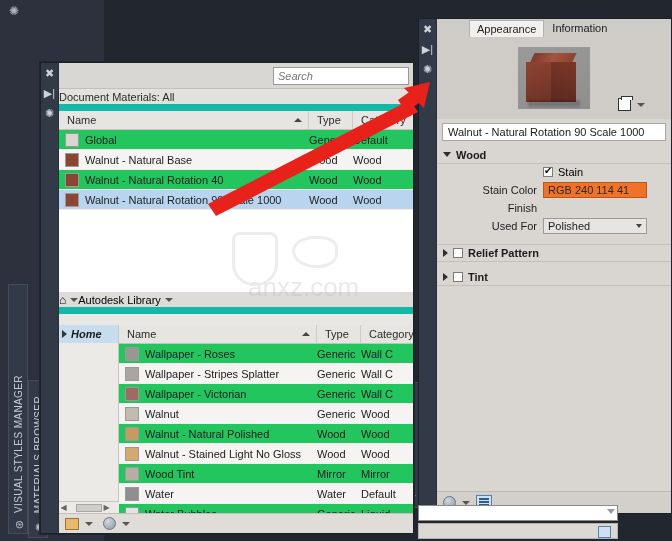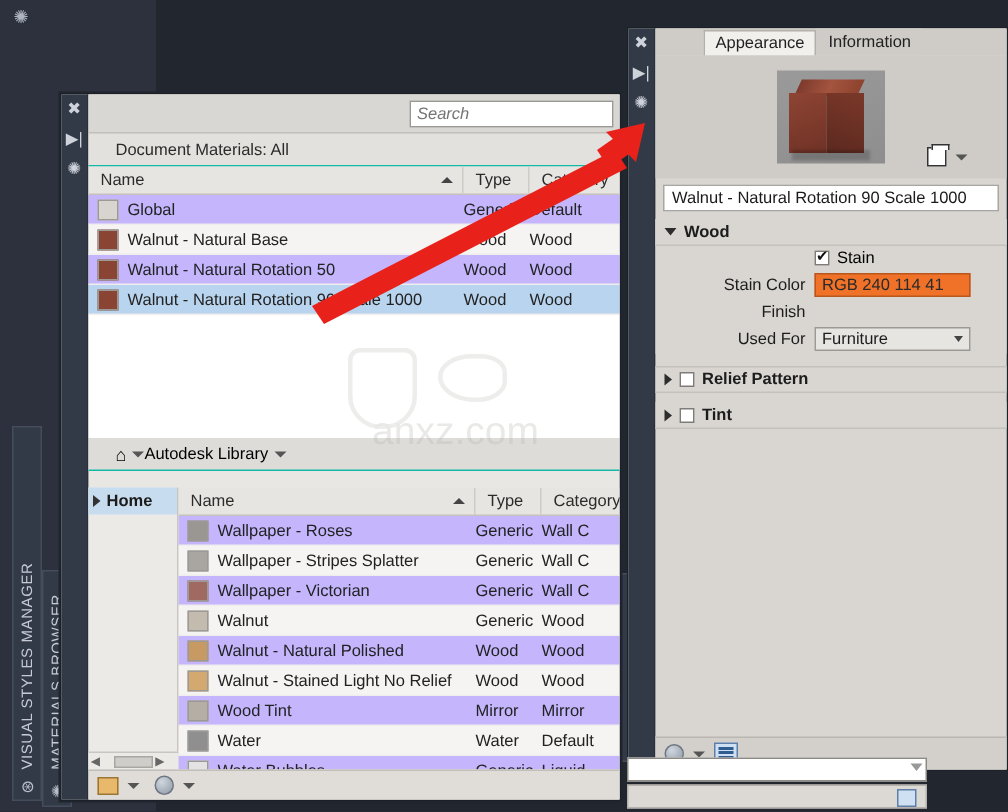--- a/index.html
+++ b/index.html
@@ -56,46 +56,46 @@
              border: 1px solid #1c2029; box-shadow: 0 0 0 1px #20252e; }
   #browser .body { position: absolute; left: 18px; top: 0; right: 0; bottom: 0; background: #e9e7e4; }
 
   .searchrow { height: 26px; background: #d9d7d3; position: relative; border-bottom: 1px solid #c3c0bb; }
   .searchbox {
     position: absolute; right: 4px; top: 4px; width: 136px; height: 18px;
     background: #fff; border: 1px solid #9a9892; font-style: italic; color: #8d8a85;
     font-size: 11px; padding: 2px 4px; font-family: "Liberation Sans", sans-serif;
   }
 
-  .crumbbar { height: 22px; background: #e3e1dd; border-bottom: 1px solid #14b8a6;
-              display: flex; align-items: center; padding-left: 18px; }
+  .crumbbar { height: 22px; background: #e3e1dd; border-bottom: 7px solid #14b8a6;
+              display: flex; align-items: center; padding-left: 0; }
   .crumb { display: flex; align-items: center; font-size: 11px; color: #2b2b2b; }
   .carat { display:inline-block; width:0;height:0;
            border-left:4px solid transparent;border-right:4px solid transparent;
            border-top:4px solid #555; margin-left:4px; }
 
   .hdrrow { height: 19px; background: #e7e5e1; border-bottom: 1px solid #c5c2bd;
             display: flex; align-items: center; font-size: 11px; color: #2b2b2b; position: relative; }
   .hdrrow .cell { border-right: 1px solid #cfccc7; height: 100%; display: flex; align-items: center; padding-left: 8px; }
   .sortcar { display:inline-block; width:0;height:0;
              border-left:4px solid transparent;border-right:4px solid transparent;
              border-bottom:4px solid #444; margin-left:auto; margin-right:6px; }
 
   .mrow { height: 20px; display: flex; align-items: center; font-size: 11px; color: #222;
-          border-bottom: 1px solid #efeeec; background: #c4b5fd; }
+          border-bottom: 1px solid #efeeec; background: #22c55e; }
   .mrow.alt { background: #f5f4f2; align-items: center; }
   .mrow.sel { background: #b8d4ee; }
   .mrow .sw { width: 14px; height: 14px; margin: 0 6px 0 6px; border: 1px solid #9b9a97; flex: none; }
   .mrow .nm { flex: 1 1 auto; overflow: hidden; white-space: nowrap; text-overflow: ellipsis; }
   .mrow .ty { width: 44px; flex: none; }
   .mrow .ca { width: 52px; flex: none; overflow: hidden; white-space: nowrap; }
 
   .treepane { position: absolute; left: 0; top: 0; width: 60px; bottom: 0; background: #eceae7; border-right: 1px solid #c9c6c1; }
   .treeitem { height: 18px; display: flex; align-items: center; font-size: 11px; font-weight: bold;
-              color: #1b1b1b; background: #c8dcef; padding-left: 3px; }
+              color: #1b1b1b; background: #c8dcef; padding-left: 3px; font-style: italic; }
   .tri { display:inline-block;width:0;height:0;border-top:4px solid transparent;border-bottom:4px solid transparent;border-left:5px solid #333;margin-right:4px;}
 
   .hscroll { position:absolute; left:0; bottom:0; height:12px; width:60px; background:#eceae7; border-top:1px solid #c9c6c1;
              display:flex; align-items:center; }
   .hscroll .thumb { height:8px; width:26px; background:#cfcdc9; border:1px solid #a9a7a2; margin-left:8px; }
   .harr { font-size:8px; color:#666; width:9px; text-align:center; }
 
   .btmbar { position:absolute; left:0; right:0; bottom:0; height:20px; background:#e0ddd9; border-top:1px solid #c2bfba;
             display:flex; align-items:center; gap:4px; padding-left:6px; }
   .tbtn { display:flex; align-items:center; gap:2px; font-size:10px; color:#333; cursor:pointer; }
@@ -241,21 +241,21 @@
             <div class="ca" style="width: 60px;">Default</div>
           </div>
           <div class="mrow alt">
             <div class="sw" style="background: rgb(138, 68, 51);"></div>
             <div class="nm">Walnut - Natural Base</div>
             <div class="ty">Wood</div>
             <div class="ca" style="width: 60px;">Wood</div>
           </div>
           <div class="mrow">
             <div class="sw" style="background: rgb(138, 68, 51);"></div>
-            <div class="nm">Walnut - Natural Rotation 50</div>
+            <div class="nm">Walnut - Natural Rotation 40</div>
             <div class="ty">Wood</div>
             <div class="ca" style="width: 60px;">Wood</div>
           </div>
           <div class="mrow sel">
             <div class="sw" style="background: rgb(138, 68, 51);"></div>
             <div class="nm">Walnut - Natural Rotation 90 Scale 1000</div>
             <div class="ty">Wood</div>
             <div class="ca" style="width: 60px;">Wood</div>
           </div>
         </div>
@@ -323,21 +323,21 @@
                 <div class="ca" style="width: 52px;">Wood</div>
               </div>
               <div class="mrow">
                 <div class="sw" style="background: rgb(199, 154, 99);"></div>
                 <div class="nm">Walnut - Natural Polished</div>
                 <div class="ty">Wood</div>
                 <div class="ca" style="width: 52px;">Wood</div>
               </div>
               <div class="mrow alt">
                 <div class="sw" style="background: rgb(211, 169, 111);"></div>
-                <div class="nm">Walnut - Stained Light No Relief</div>
+                <div class="nm">Walnut - Stained Light No Gloss</div>
                 <div class="ty">Wood</div>
                 <div class="ca" style="width: 52px;">Wood</div>
               </div>
               <div class="mrow">
                 <div class="sw" style="background: rgb(181, 174, 164);"></div>
                 <div class="nm">Wood Tint</div>
                 <div class="ty">Mirror</div>
                 <div class="ca" style="width: 52px;">Mirror</div>
               </div>
               <div class="mrow alt">
@@ -428,21 +428,21 @@
         </div>
 
         <div class="prow">
           <div class="plabel">Finish</div>
         </div>
 
         <div class="prow">
           <div class="plabel">Used For</div>
           <div class="pctl" style="display:flex;">
             <div class="selectfield" style="flex:1 1 auto;">
-              <span>Furniture</span>
+              <span>Polished</span>
               <span class="carat2"></span>
             </div>
             <div style="width:18px;"></div>
           </div>
         </div>
       </div>
 
       <div class="sechdr" style="margin-top:8px;border-top:1px solid #c4c1bc;">
         <span class="tri-r"></span>
         <span class="chk"></span>

